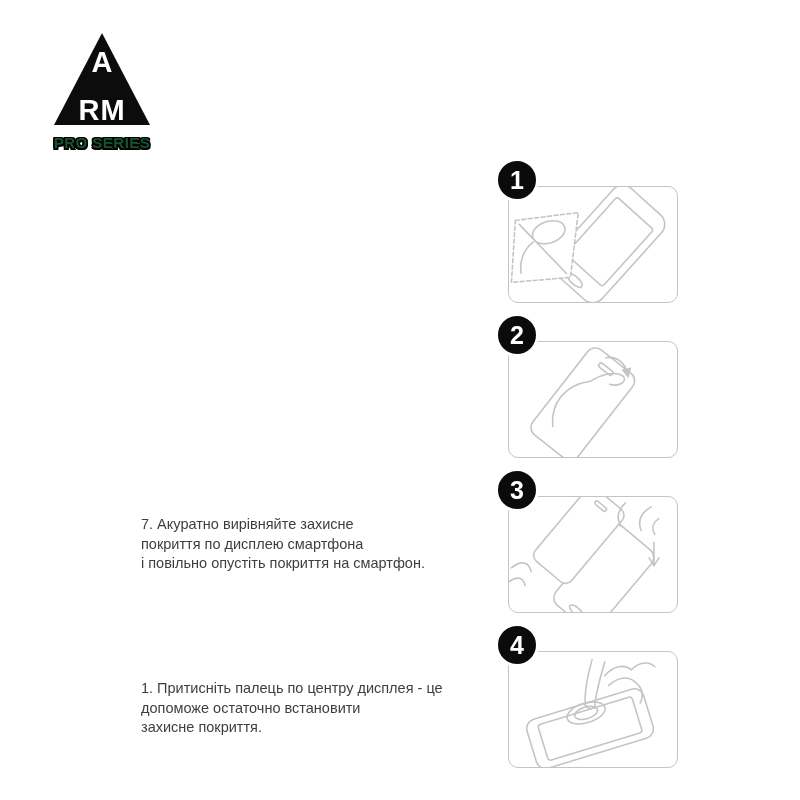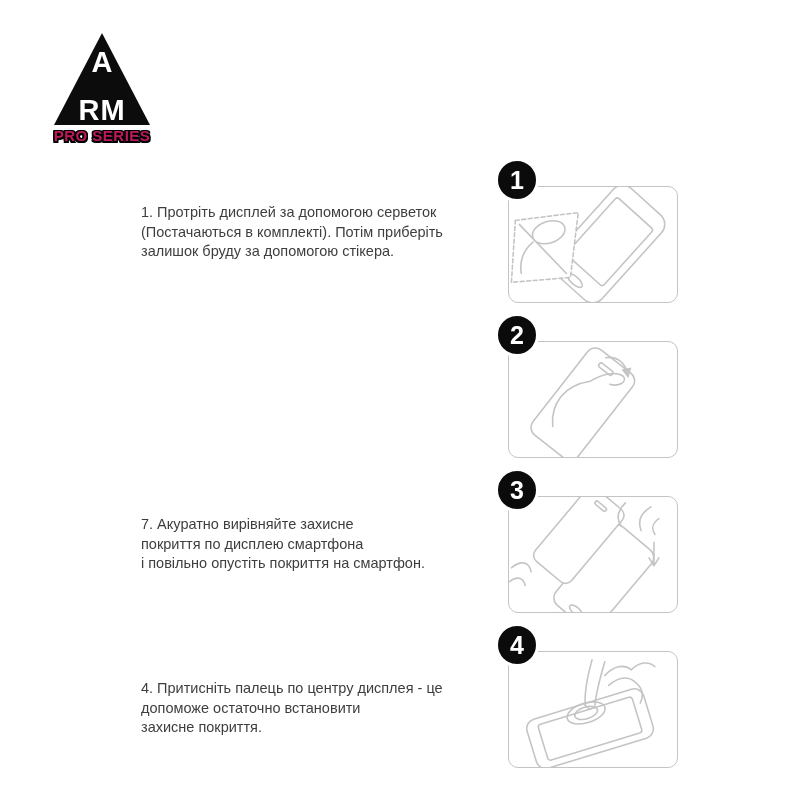--- a/index.html
+++ b/index.html
@@ -10,21 +10,21 @@
   html,body{width:800px;height:800px;background:var(--paper);}
   body{font-family:"Liberation Sans", sans-serif;}
   .sheet{position:relative;width:800px;height:800px;background:var(--paper);overflow:hidden;}
 
   
   .logo{position:absolute;left:50px;top:33px;width:104px;text-align:center;}
   .logo-triangle{position:relative;width:96px;height:92px;margin:0 auto;background:#0c0c0c;
     -webkit-clip-path:polygon(50% 0,100% 100%,0 100%);clip-path:polygon(50% 0,100% 100%,0 100%);}
   .logo-a{position:absolute;top:15px;left:0;right:0;color:#fff;font-weight:700;font-size:29px;line-height:1;}
   .logo-rm{position:absolute;bottom:0;left:0;right:0;color:#fff;font-weight:700;font-size:29px;line-height:1;letter-spacing:1px;}
-  .logo-sub{margin-top:2px;font-weight:800;font-size:15px;letter-spacing:.5px;color:#be185d;white-space:nowrap;
+  .logo-sub{margin-top:9px;font-weight:800;font-size:15px;letter-spacing:.5px;color:#14532d;white-space:nowrap;
     text-shadow:-1.5px -1.5px 0 #000,1.5px -1.5px 0 #000,-1.5px 1.5px 0 #000,1.5px 1.5px 0 #000,
                  0 -1.5px 0 #000,0 1.5px 0 #000,-1.5px 0 0 #000,1.5px 0 0 #000;text-align:center;}
 
   
   .title{position:absolute;left:170px;top:83px;font-size:27px;font-weight:700;letter-spacing:.5px;color:var(--title);}
 
   
   .step-text{position:absolute;left:141px;width:380px;font-size:14.5px;line-height:19.5px;
     color:var(--ink);white-space:pre-line;}
   .t1{top:203px;} .t2{top:391px;} .t3{top:515px;} .t4{top:679px;}
@@ -49,27 +49,24 @@
 
   <div class="logo">
     <div class="logo-triangle">
       <div class="logo-a">A</div>
       <div class="logo-rm">RM</div>
     </div>
     <div class="logo-sub">PRO SERIES</div>
   </div>
 
 
-  <p class="step-text t1">1. Протріть дисплей за допомогою серветок
-(Постачаються в комплекті). Потім приберіть
-залишок бруду за допомогою стікера.</p>
   <p class="step-text t3">7. Акуратно вирівняйте захисне
 покриття по дисплею смартфона
 і повільно опустіть покриття на смартфон.</p>
-  <p class="step-text t4">4. Притисніть палець по центру дисплея - це
+  <p class="step-text t4">1. Притисніть палець по центру дисплея - це
 допоможе остаточно встановити
 захисне покриття.</p>
 
   <div class="fig f1">
     <svg viewBox="0 0 170 117">
       <g class="art" transform="translate(100,58) rotate(42)">
         <rect x="-33" y="-58" width="66" height="116" rx="13"></rect>
         <rect x="-25" y="-42" width="50" height="78" rx="3"></rect>
         <ellipse cx="0" cy="50" rx="9.5" ry="4"></ellipse>
       </g>

